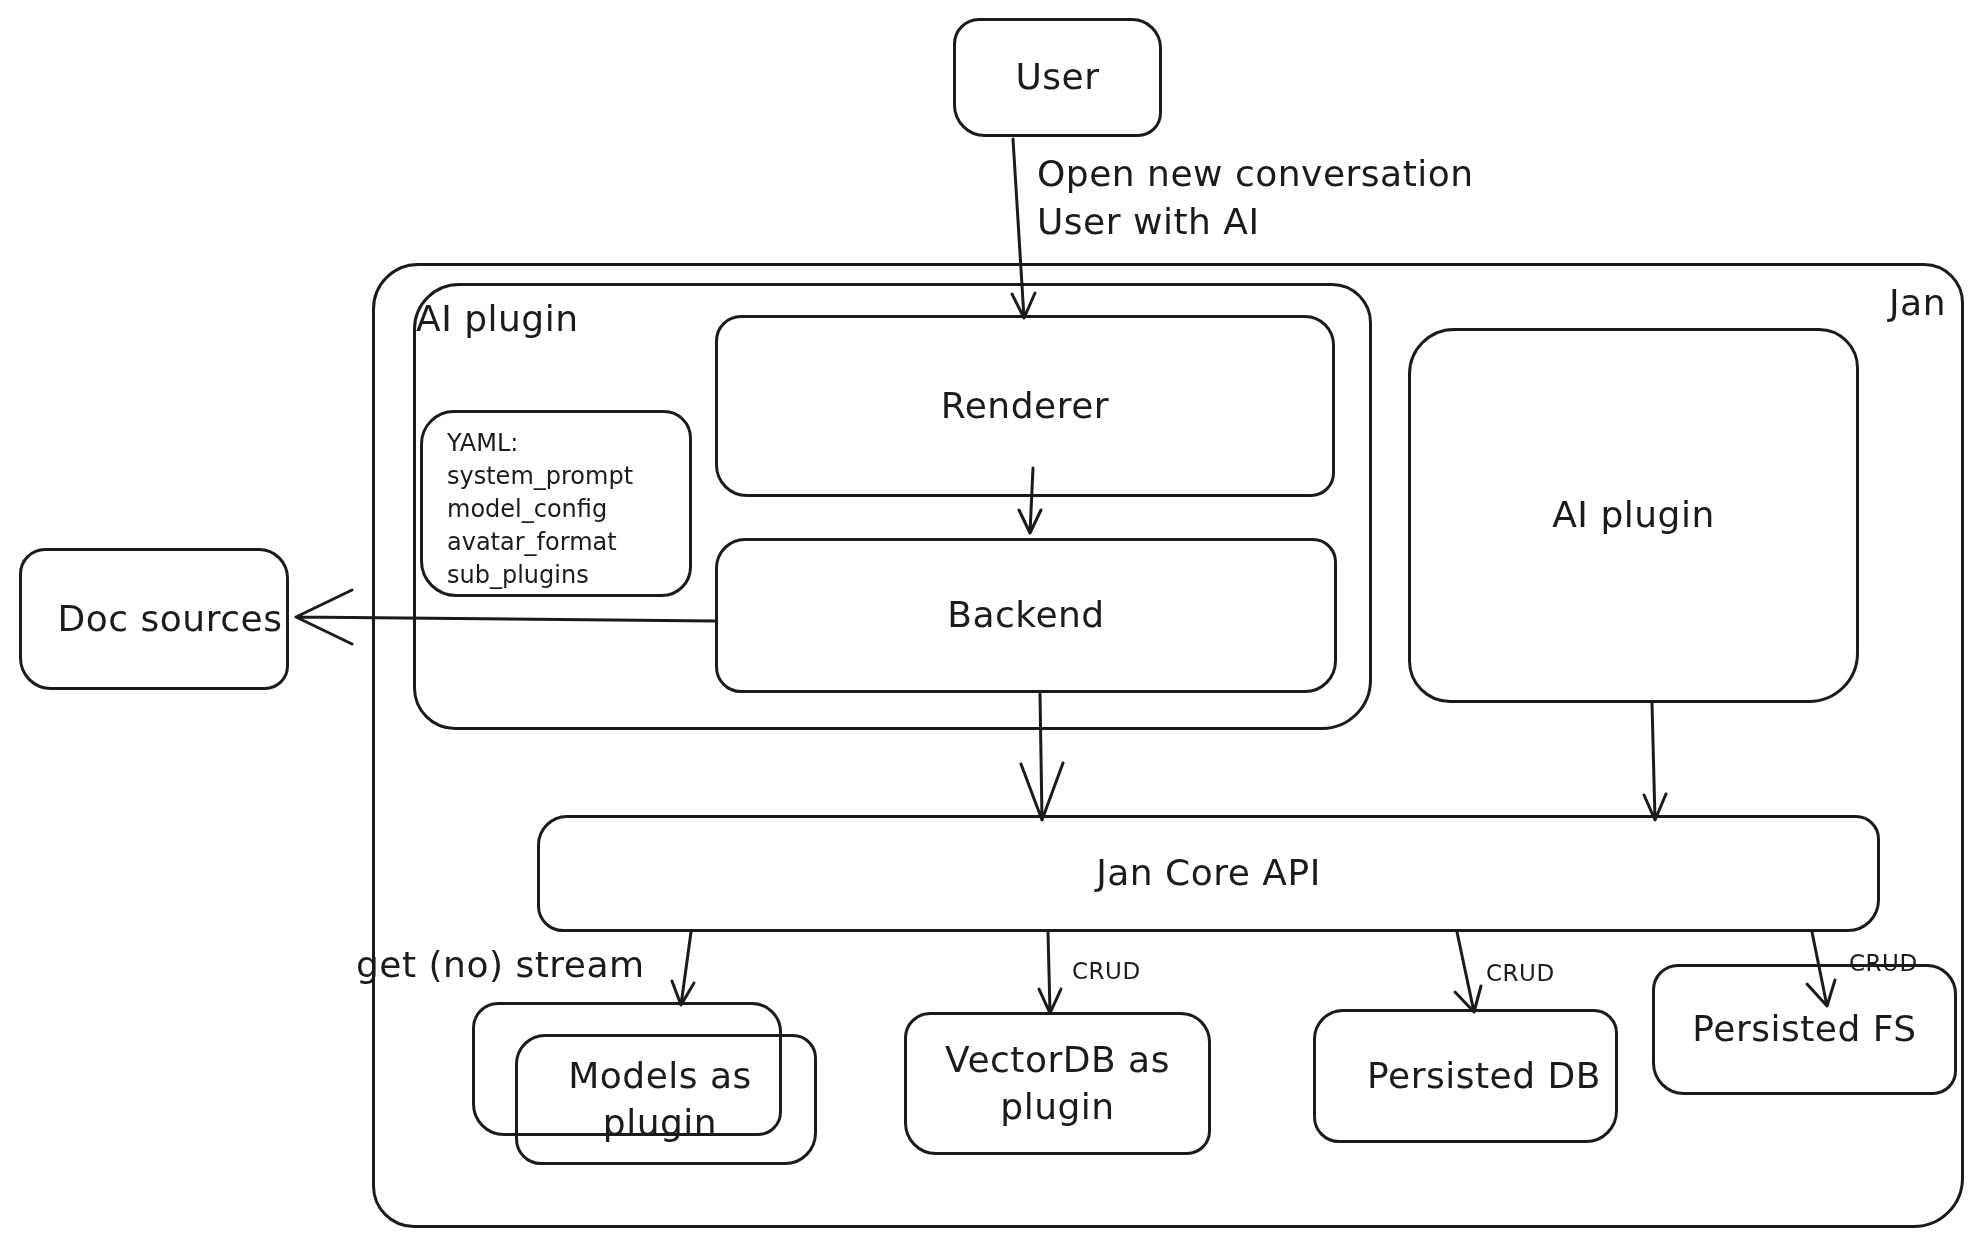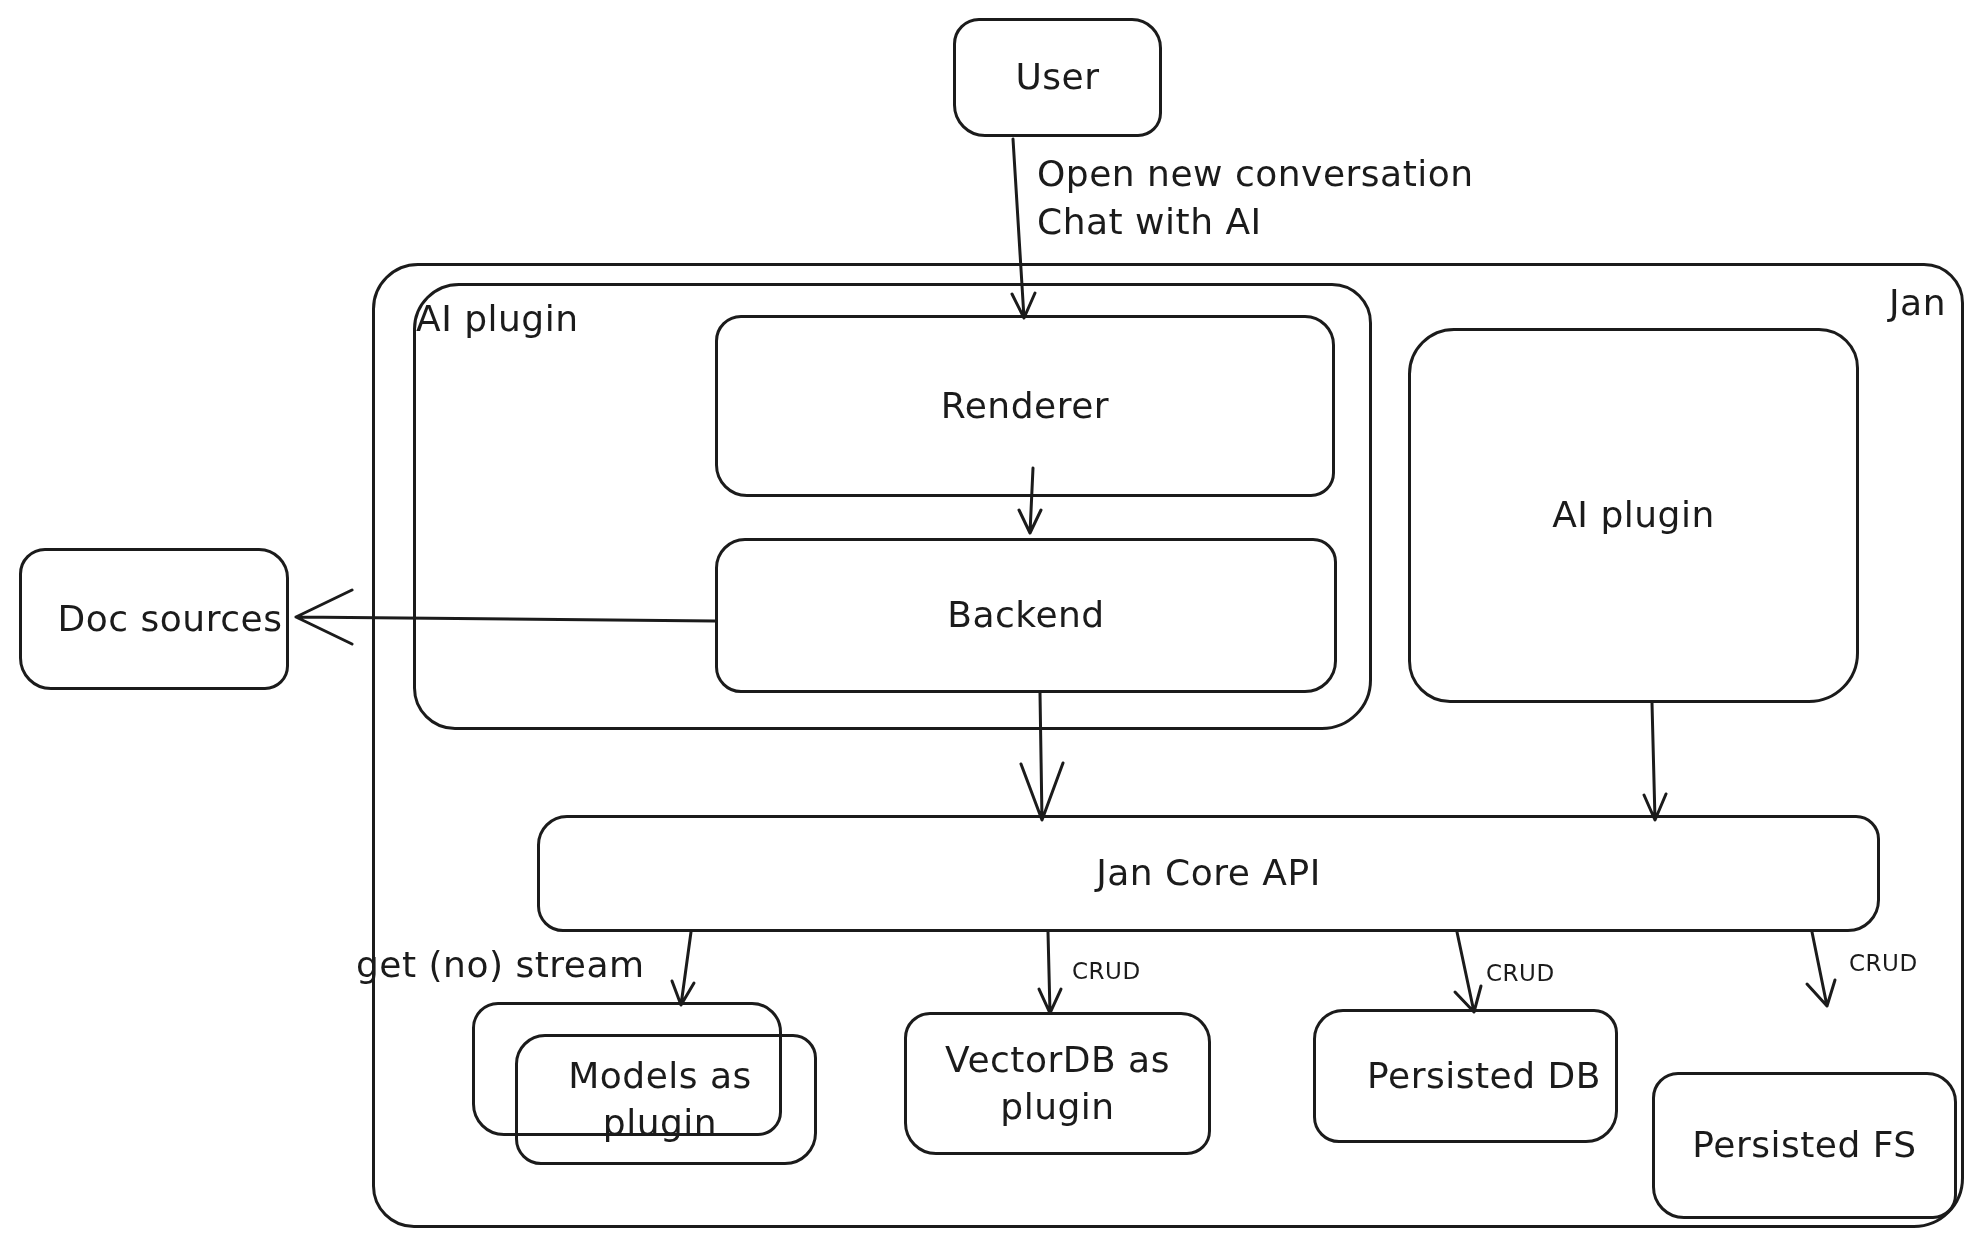--- a/index.html
+++ b/index.html
@@ -69,20 +69,27 @@
   <div class="node r-soft" style="left:913px;top:18px;width:209px;height:119px;margin-left:40px;">
     <span class="lbl">User</span>
   </div>
 
   <div class="node r-big" style="left:372px;top:263px;width:1592px;height:965px;"></div>
   <div class="free-label" style="left:1780px;top:282px;width:166px;text-align:right;">Jan</div>
 
   <div class="node r-big" style="left:413px;top:283px;width:959px;height:447px;"></div>
   <div class="free-label" style="left:416px;top:298px;">AI plugin</div>
 
+  <div class="yaml-note" style="left:420px;top:410px;width:272px;height:187px;">
+    <div>YAML:</div>
+    <div>system_prompt</div>
+    <div>model_config</div>
+    <div>avatar_format</div>
+    <div>sub_plugins</div>
+  </div>
 
   <div class="node r-soft" style="left:715px;top:315px;width:620px;height:182px;">
     <span class="lbl">Renderer</span>
   </div>
 
   <div class="node r-soft2" style="left:715px;top:538px;width:622px;height:155px;">
     <span class="lbl">Backend</span>
   </div>
 
   <div class="node r-soft" style="left:19px;top:548px;width:270px;height:142px;padding-left:32px;">
@@ -104,27 +111,27 @@
   </div>
 
   <div class="node r-soft" style="left:904px;top:1012px;width:307px;height:143px;">
     <span class="lbl" style="display:inline-block;max-width:250px;">VectorDB as plugin</span>
   </div>
 
   <div class="node r-soft2" style="left:1313px;top:1009px;width:305px;height:134px;padding-left:37px;">
     <span class="lbl">Persisted DB</span>
   </div>
 
-  <div class="node r-soft" style="left:1652px;top:1072px;width:305px;height:147px;">
+  <div class="node r-soft" style="left:1652px;top:964px;width:305px;height:131px;">
     <span class="lbl">Persisted FS</span>
   </div>
 
   <div class="free-label" style="left:1037px;top:150px;line-height:48px;">
     <div>Open new conversation</div>
-    <div>Chat with AI</div>
+    <div>User with AI</div>
   </div>
 
   <div class="free-label" style="left:356px;top:944px;">get (no) stream</div>
 
   <div class="free-label crud" style="left:1072px;top:958px;">CRUD</div>
 
   <div class="free-label crud" style="left:1486px;top:960px;">CRUD</div>
 
   <div class="free-label crud" style="left:1849px;top:950px;">CRUD</div>
 

